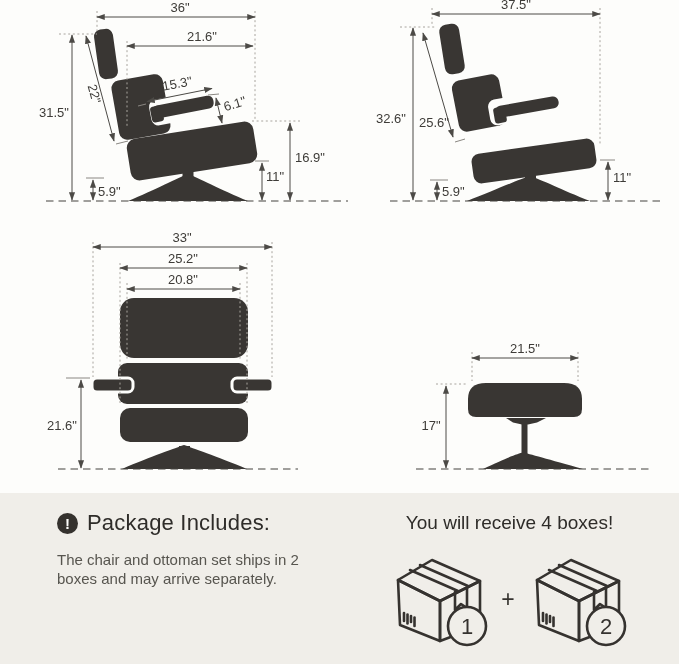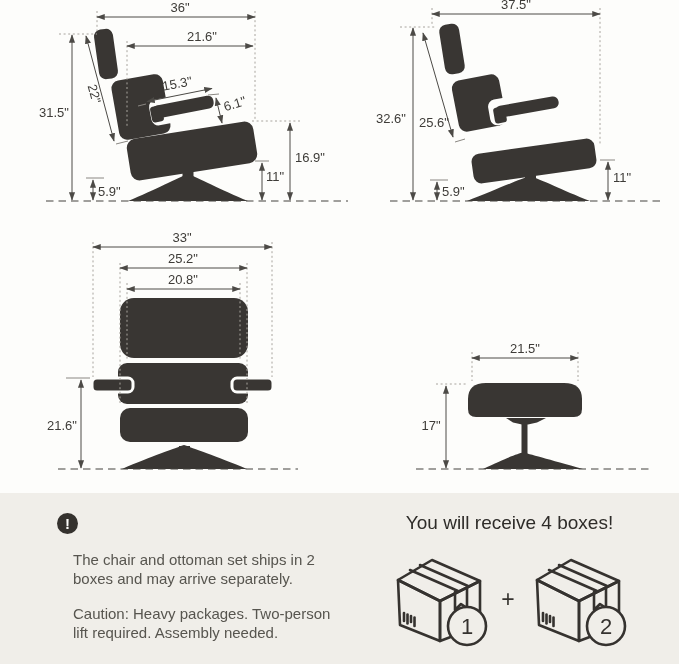--- a/index.html
+++ b/index.html
@@ -16,21 +16,21 @@
   .lbl{font-family:"Liberation Sans", sans-serif;font-size:13px;fill:#3e3c38;}
   .wstroke{stroke:#fdfdfb;stroke-width:3;}
   
   .band{position:absolute;left:0;top:493px;width:679px;height:171px;background:#f0eee9;display:flex;}
   .pkg-col{box-sizing:border-box;padding:18px 0 0 57px;width:340px;}
   .pkg-title-row{display:flex;align-items:center;gap:9px;height:24px;}
   .alert-badge{width:21px;height:21px;border-radius:50%;background:#35322e;color:#fdfdfb;
                font-size:15px;font-weight:bold;display:flex;align-items:center;justify-content:center;
                line-height:1;flex:0 0 auto;}
   .pkg-title{font-size:22px;color:#2e2c29;letter-spacing:0.2px;}
-  .pkg-para{margin:16px;margin-top:15px;font-size:15px;line-height:19px;color:#57554f;
+  .pkg-para{margin:0;margin-top:15px;font-size:15px;line-height:19px;color:#57554f;
             white-space:pre-line;width:260px;}
   .boxes-col{box-sizing:border-box;flex:1;padding-top:18px;text-align:center;}
   .boxes-title{font-size:19px;color:#2e2c29;line-height:23px;}
   .boxes-svg{display:block;margin:17px auto 0 auto;}
   .boxline{stroke:#35322f;stroke-width:2.6;fill:none;stroke-linejoin:round;stroke-linecap:round;}
   .badge-circle{fill:#f0eee9;stroke:#35322f;stroke-width:2.6;}
   .badge-num{font-family:"Liberation Sans", sans-serif;font-size:22px;fill:#35322f;}
   .plus{font-family:"Liberation Sans", sans-serif;font-size:23px;fill:#35322f;}
 </style>
 </head>
@@ -167,25 +167,24 @@
       <text class="lbl" x="525" y="353" text-anchor="middle">21.5"</text>
       <text class="lbl" x="431" y="430" text-anchor="middle">17"</text>
     </g>
   </svg>
 
   <div class="band">
 
     <div class="pkg-col">
       <div class="pkg-title-row">
         <div class="alert-badge">!</div>
+        <div class="pkg-title">Package Includes:</div>
       </div>
       <p class="pkg-para">The chair and ottoman set ships in 2
 boxes and may arrive separately.</p>
-      <p class="pkg-para">Caution: Heavy packages. Two-person
-lift required. Assembly needed.</p>
     </div>
 
     <div class="boxes-col">
       <div class="boxes-title">You will receive 4 boxes!</div>
       <svg class="boxes-svg" width="300" height="112" viewBox="0 0 300 112">
 
         <g transform="translate(36,8)">
           <polygon class="boxline" points="36,1 84,22 44,42 2,21"></polygon>
           <polygon class="boxline" points="2,21 44,42 44,82 4,66"></polygon>
           <polygon class="boxline" points="44,42 84,22 84,67 44,82"></polygon>

